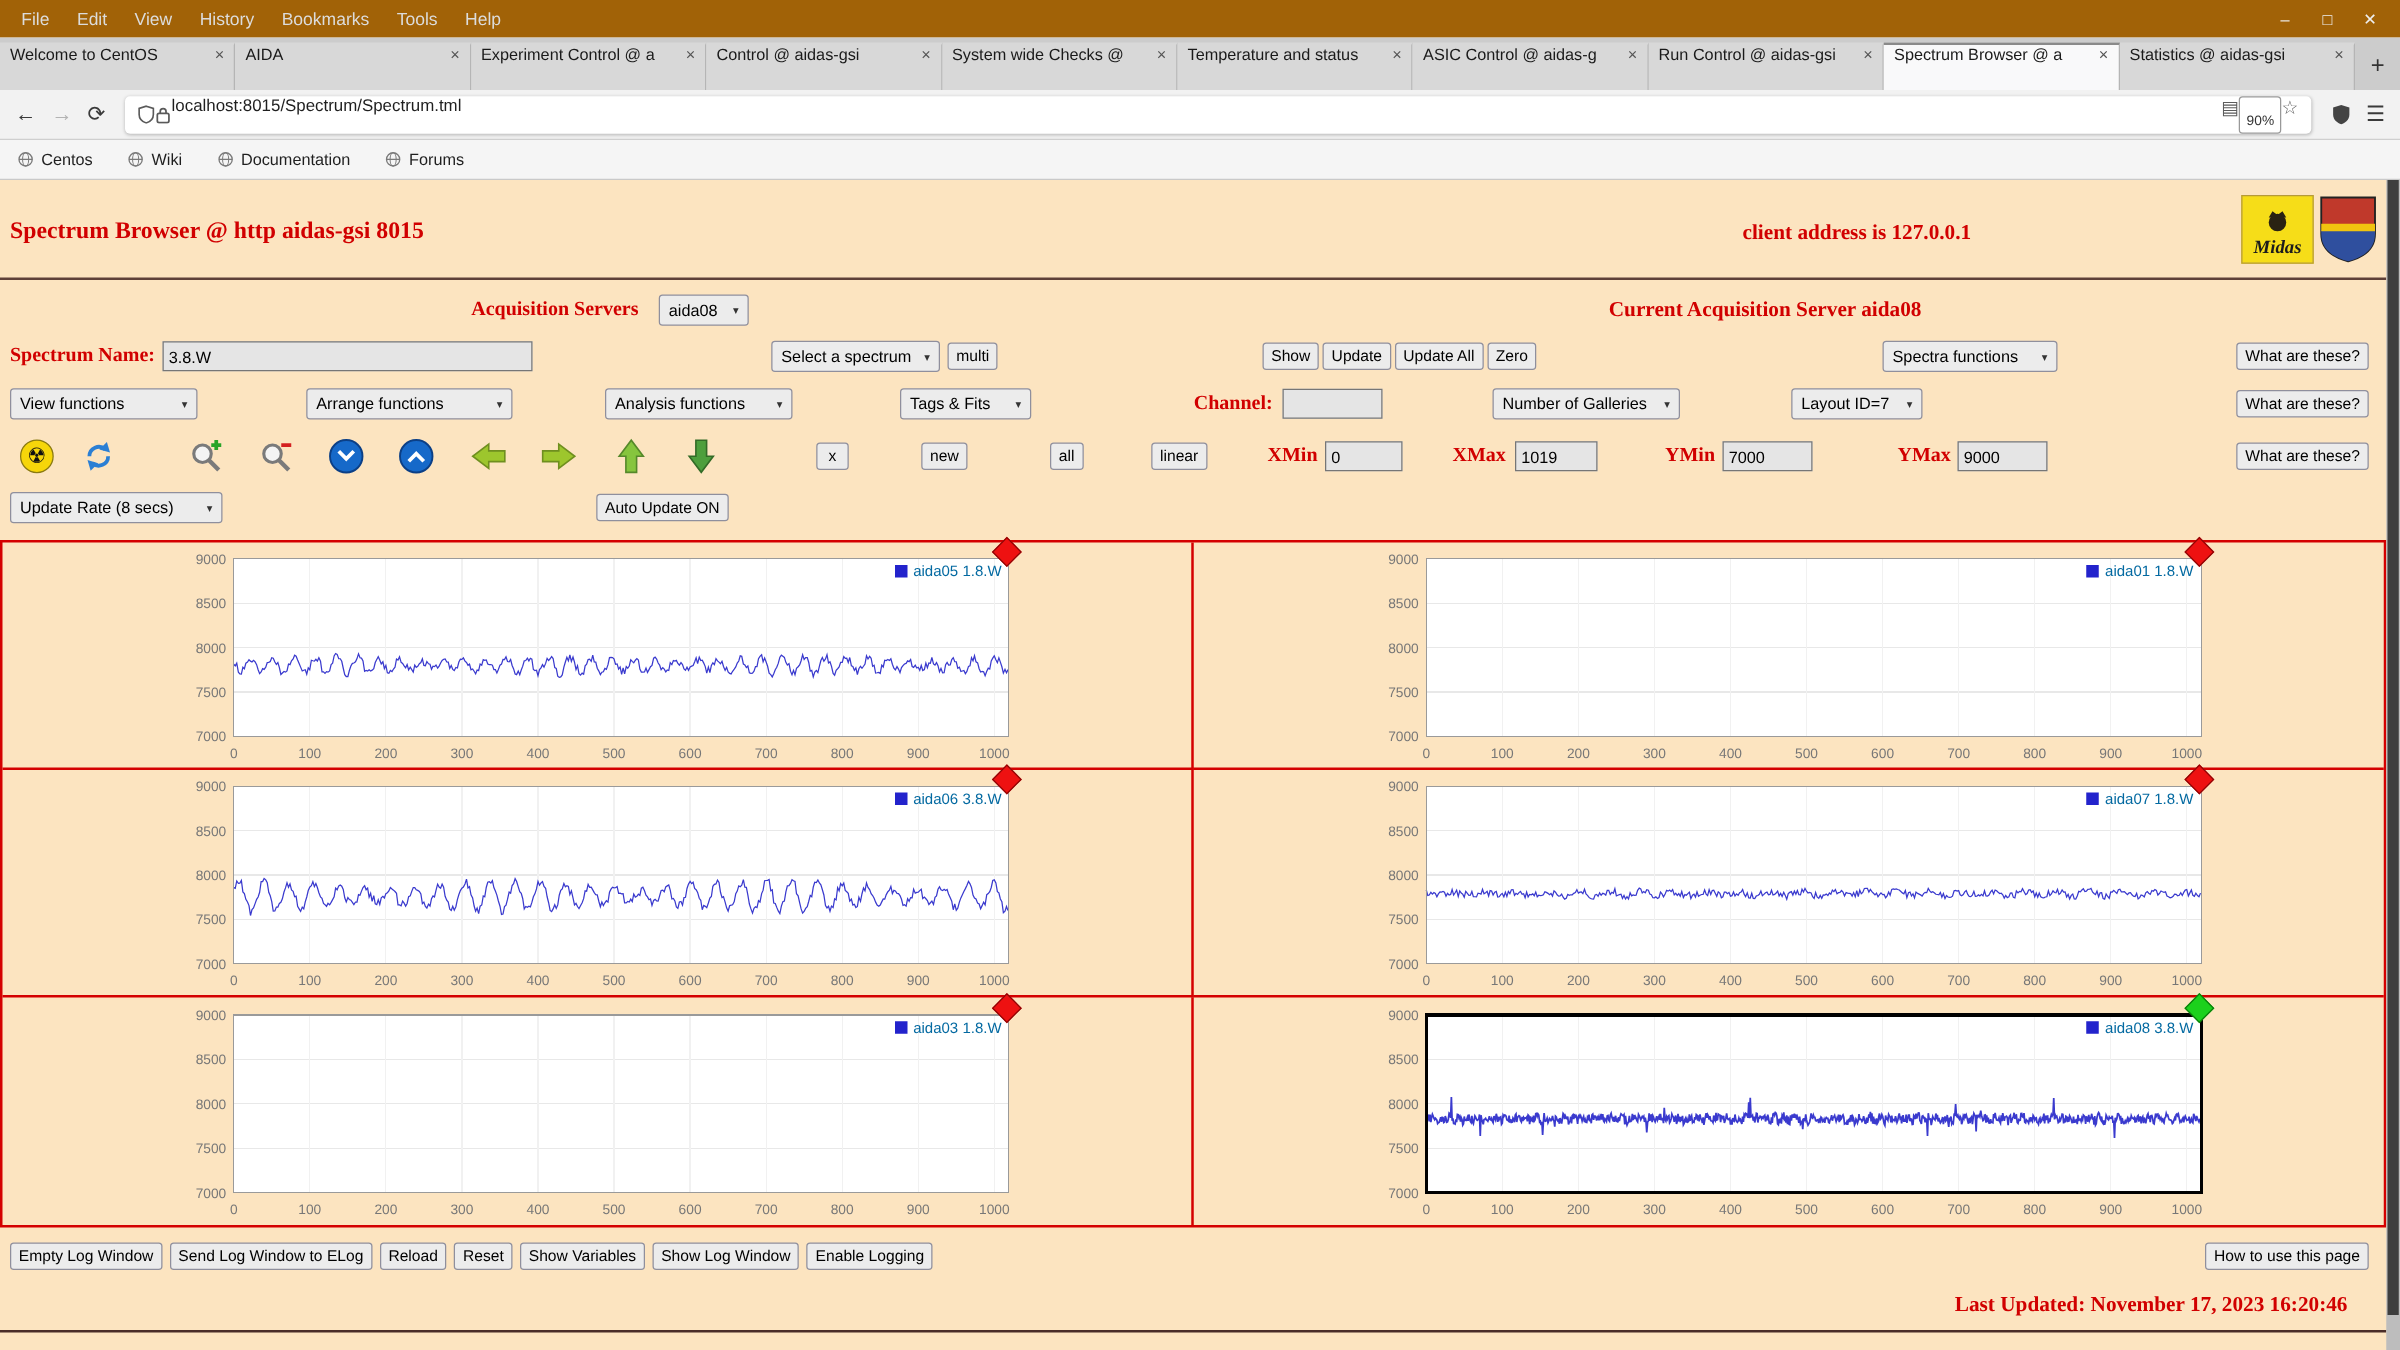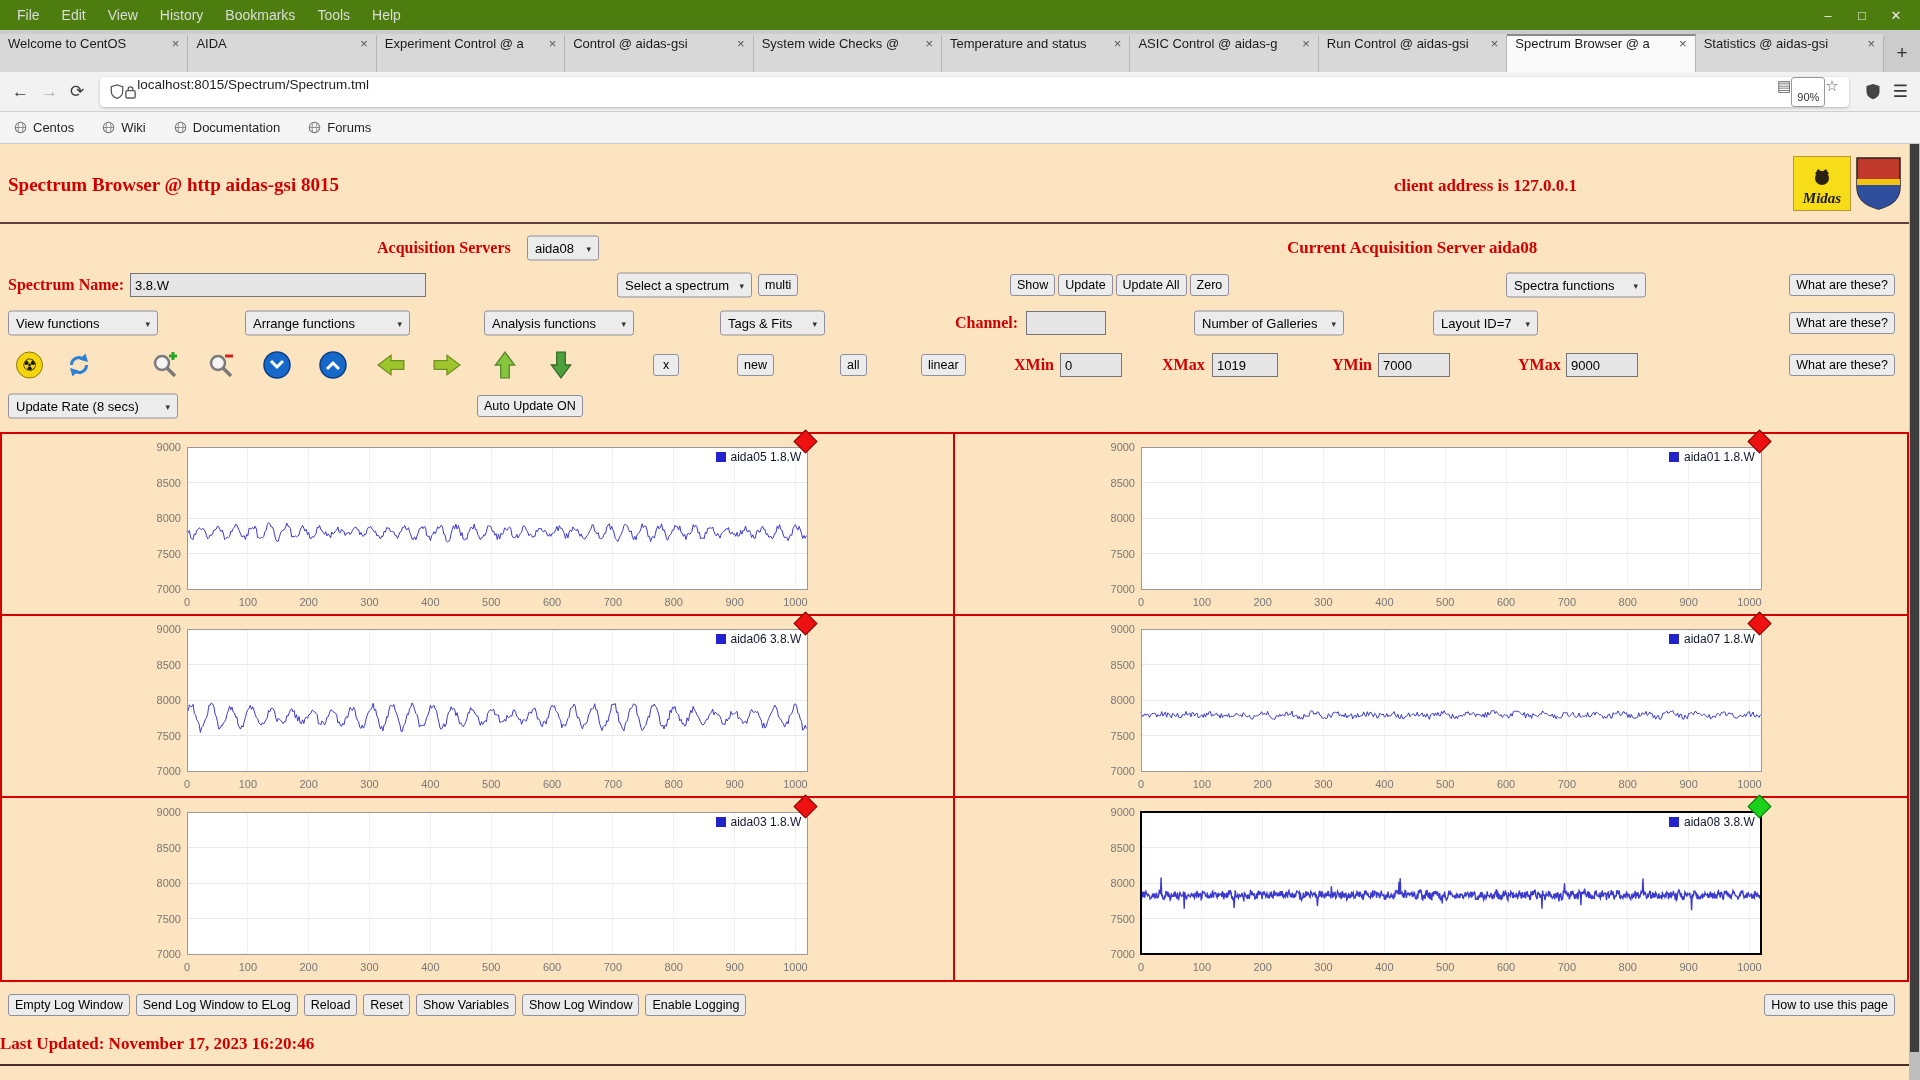--- a/index.html
+++ b/index.html
@@ -1,20 +1,20 @@
 <!DOCTYPE html>
 <html><head>
 <meta charset="utf-8">
 <style>
   *{box-sizing:border-box;margin:0;padding:0}
   html,body{width:1920px;height:1080px;overflow:hidden}
   body{font-family:"Liberation Sans",sans-serif;background:#fce4c0}
 
   
-  .menubar{height:30px;background:#4d7c0f;color:#dcdcdc;display:flex;align-items:center;font-size:14px;padding-left:6px}
+  .menubar{height:30px;background:#a16207;color:#dcdcdc;display:flex;align-items:center;font-size:14px;padding-left:6px}
   .menu-item{padding:0 11px;height:100%;display:flex;align-items:center;cursor:default}
   .win-controls{margin-left:auto;display:flex;align-items:center;gap:6px;padding-right:10px}
   .win-btn{width:28px;height:24px;display:flex;align-items:center;justify-content:center;color:#eee;font-size:13px}
 
   .tabbar{height:42px;background:#cccccc;display:flex;align-items:flex-end}
   .tab{flex:1 1 0;max-width:192px;height:38px;background:#d8d8d8;border-right:1px solid #b5b5b5;border-top:2px solid transparent;
        display:flex;align-items:flex-start;padding:0 8px;font-size:13px;color:#1a1a1a;min-width:0}
   .tab.active{background:#f9f9fa;border-top:2px solid #8a8a8a}
   .tab-title{flex:1;overflow:hidden;white-space:nowrap}
   .tab-close{margin-left:6px;color:#555;font-size:13px;flex:0 0 auto}
@@ -62,28 +62,28 @@
 
   .icon{display:inline-flex;align-items:center;justify-content:center}
   .rad{width:27px;height:27px;border-radius:50%;background:#f6d60a;border:1px solid #8a7a10;color:#111;font-size:17px;line-height:1}
 
   
   .gallery{margin-top:8px;width:1909px;border:2px solid #d40000;display:grid;grid-template-columns:1fr 1fr;background:#fce4c0}
   .cell{height:182px;position:relative;display:flex;align-items:center;justify-content:center}
   .cell:nth-child(odd){border-right:2px solid #d40000}
   .cell:nth-child(-n+4){border-bottom:2px solid #d40000}
   .chart-wrap{position:relative;width:680px;height:170px}
-  .legend{position:absolute;top:11px;right:16px;display:flex;align-items:center;gap:5px;font-size:12px;color:#0f172a}
+  .legend{position:absolute;top:11px;right:16px;display:flex;align-items:center;gap:5px;font-size:12px;color:#0369a1}
   .legend .sq{width:10px;height:10px;background:#2323cc;flex:0 0 auto}
   .diamond{position:absolute;width:17px;height:17px;top:-6px;right:3px;transform:rotate(45deg)}
 
   .log-row{position:relative;height:30px;margin-top:12px}
   .log-left{position:absolute;left:8px;top:0;display:flex;gap:6px}
   .howto{position:absolute;right:14px;top:0}
-  .last-updated{padding-right:31px;margin-top:10px;font-size:17px}
+  .last-updated{text-align:right;padding-right:31px;margin-top:10px;font-size:17px}
 </style>
 </head>
 <body>
 
 <div id="app">
 
   <div class="menubar">
     <div id="menu-items" style="display:flex;height:100%">
         <div class="menu-item">File</div>
         <div class="menu-item">Edit</div>

